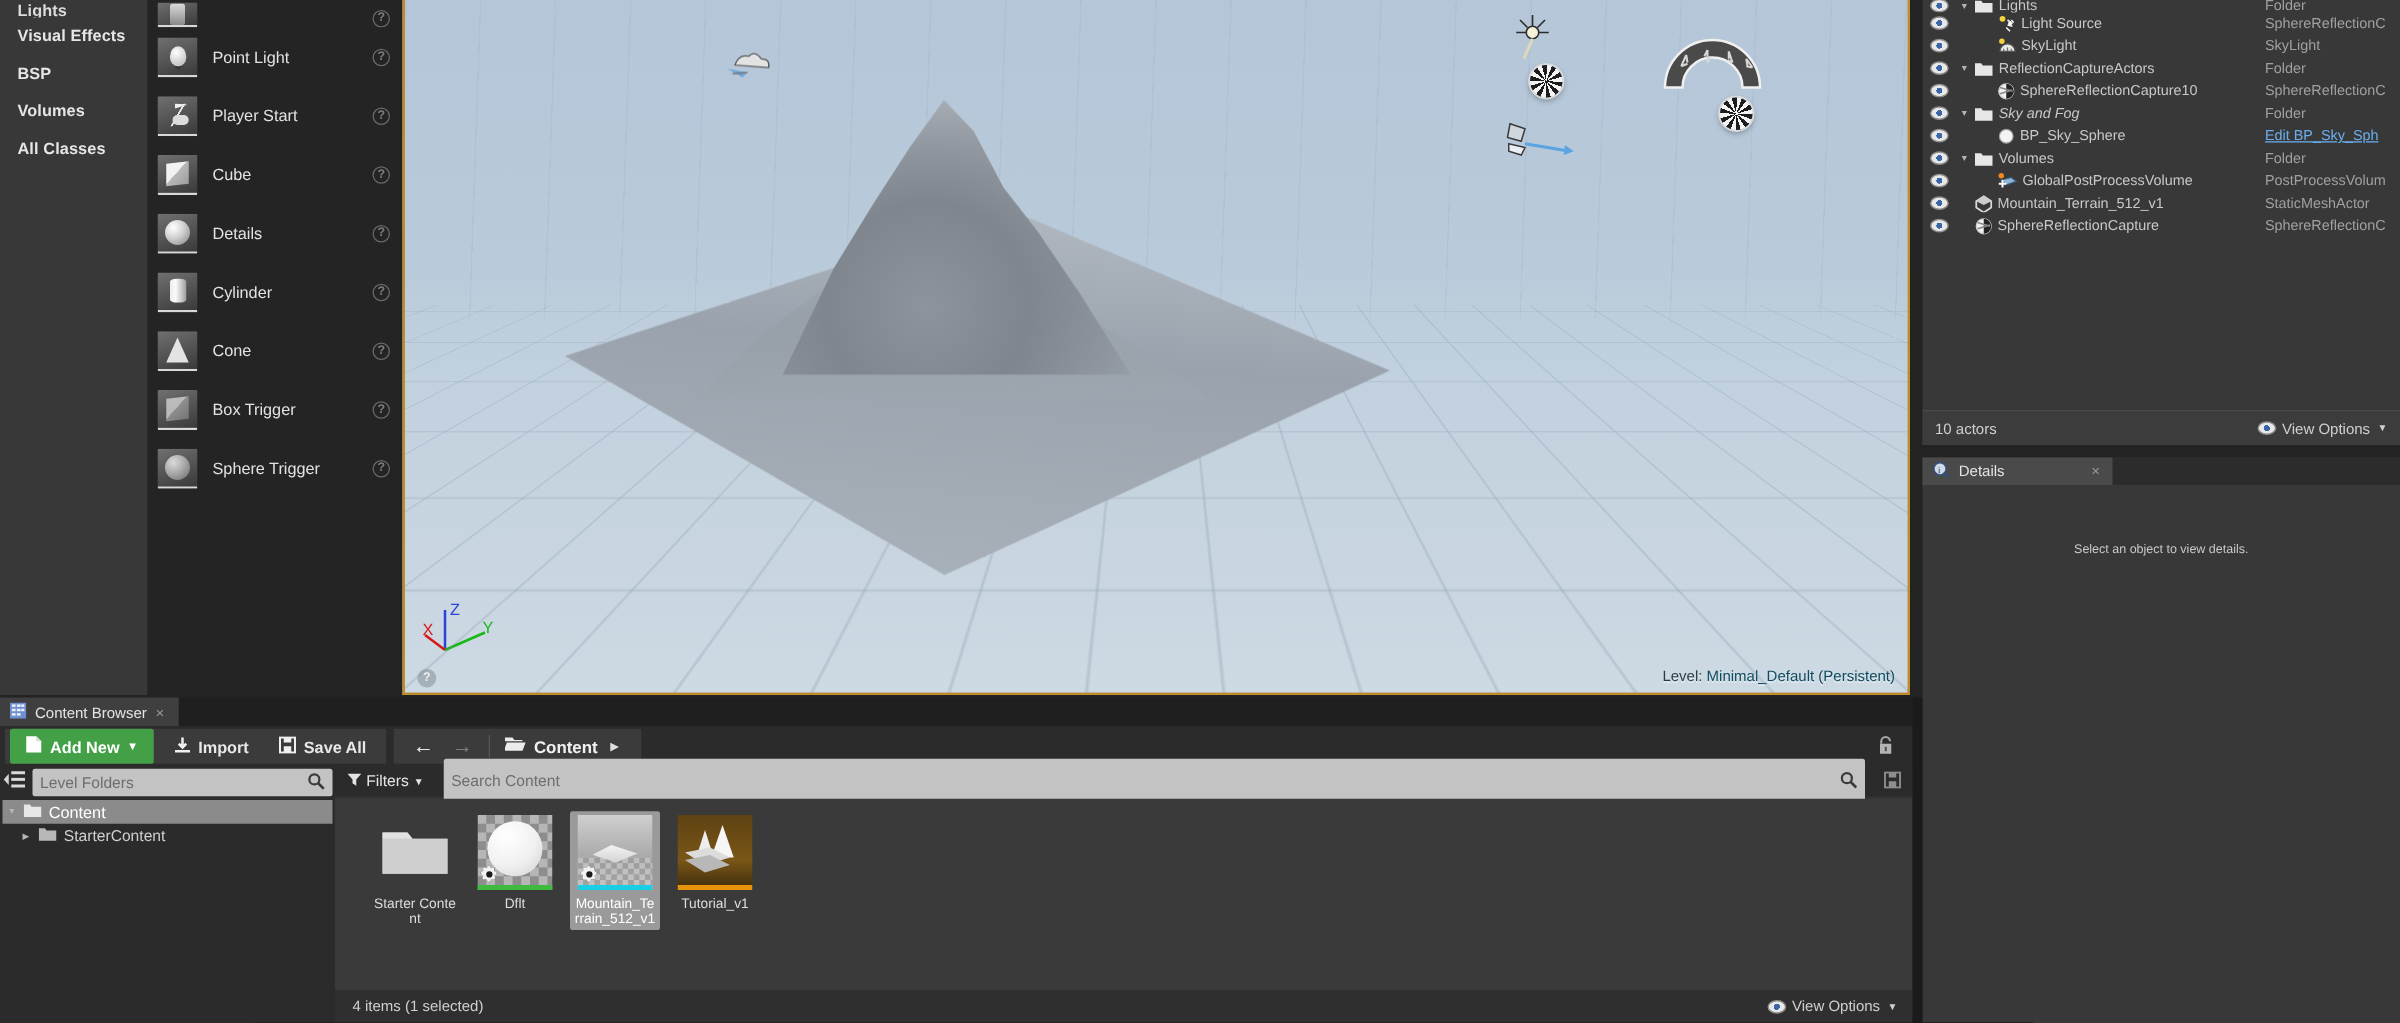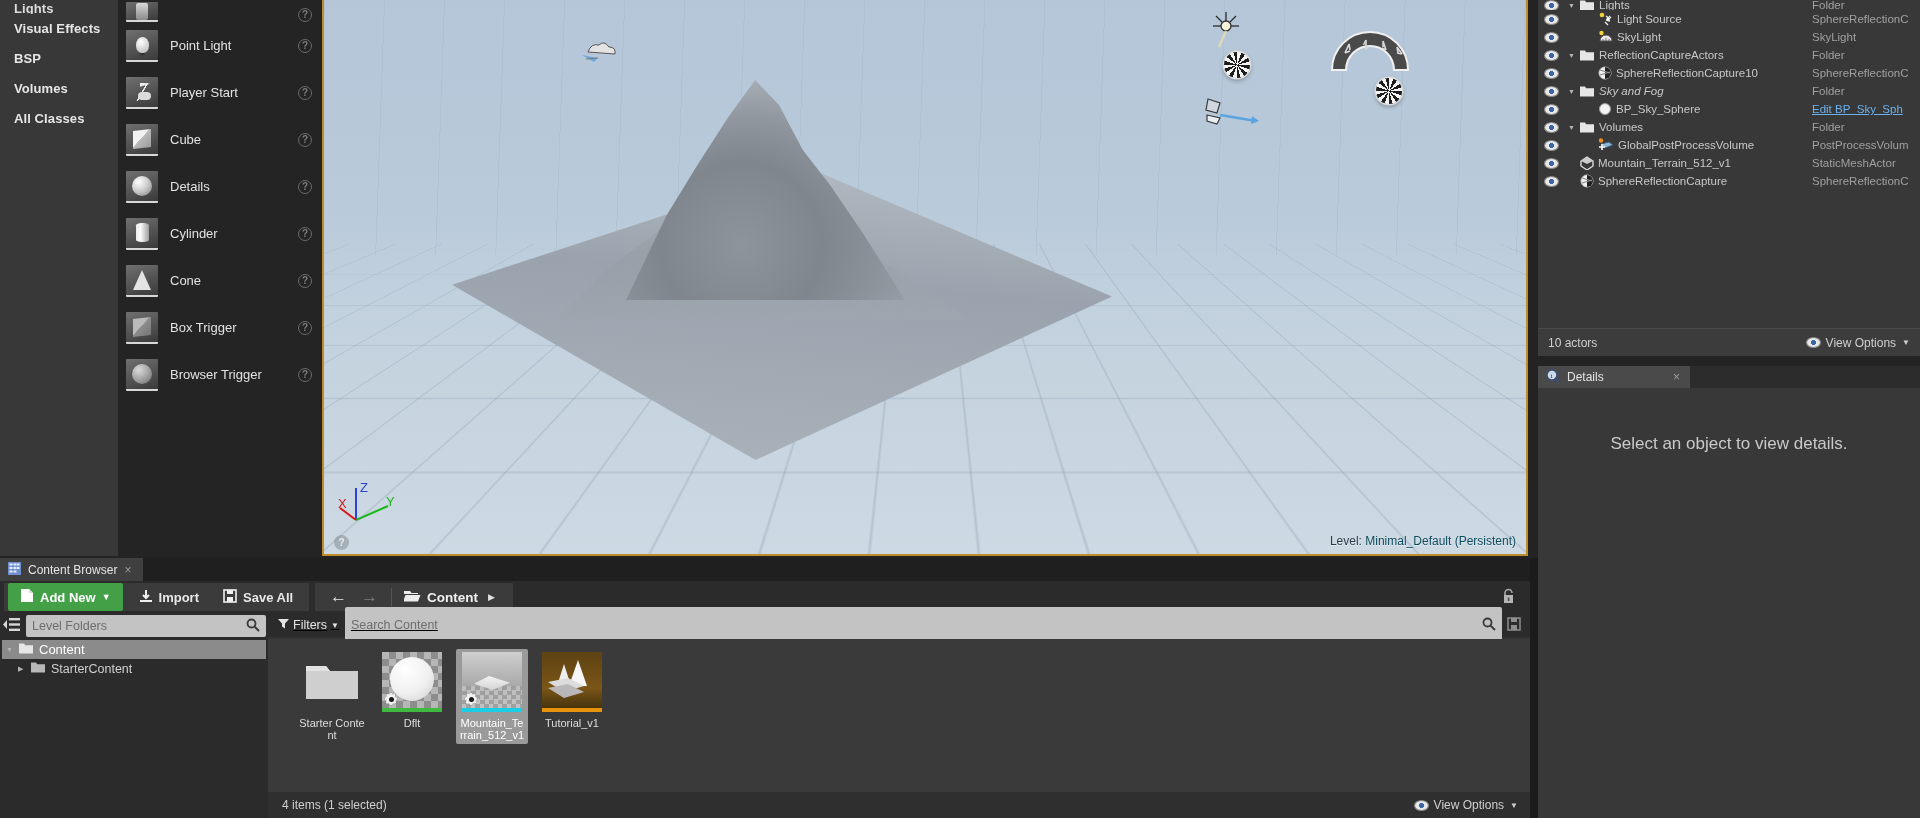--- a/index.html
+++ b/index.html
@@ -100,21 +100,21 @@
   .tri { width:8px; font-size:7px; color:#b4b4b4; }
   #out-footer { height:28px; border-top:1px solid #4a4a4a; display:flex; align-items:center;
      justify-content:space-between; padding:0 10px; font-size:12px; color:#cfcfcf; background:#3c3c3c; }
 
   
   #details { position:absolute; left:1538px; top:366px; width:382px; height:452px; background:#383838; }
   #det-tabbar { height:22px; background:#2c2c2c; display:flex; }
   #det-tab { display:flex; align-items:center; gap:7px; height:22px; padding:0 10px 0 8px;
      background:#4a4a4a; color:#e4e4e4; font-size:12px; min-width:152px; }
   #det-tab .x { margin-left:auto; color:#9a9a9a; font-size:12px; }
-  #det-body { height:430px; padding-top:46px; text-align:center; color:#c9c9c9; font-size:17px; }
+  #det-body { height:430px; padding-top:46px; text-align:center; color:#c9c9c9; font-size:10px; }
 
   
   #cb { position:absolute; left:0; top:558px; width:1530px; height:260px; background:#2b2b2b; }
   #cb-tabbar { height:23px; background:#1f1f1f; display:flex; }
   #cb-tab { display:flex; align-items:center; gap:7px; height:23px; padding:0 12px 0 8px;
      background:#3f3f3f; color:#e4e4e4; font-size:12px; min-width:140px; }
   #cb-tab .x { margin-left:auto; color:#9a9a9a; font-size:12px; }
   #cb-toolbar { height:32px; background:#2b2b2b; display:flex; align-items:center; gap:0; padding:2px 4px; }
   .tb-group { background:#3b3b3b; height:28px; display:flex; align-items:center; border-radius:1px; }
   .tb-btn { display:flex; align-items:center; gap:6px; height:28px; padding:0 12px;
@@ -126,21 +126,21 @@
   #cb-main { position:absolute; left:0; top:55px; width:1530px; height:205px; display:flex; }
   #cb-left { width:268px; background:#2b2b2b; padding:2px; }
   .srchbar { height:22px; background:#c3c3c3; border-radius:2px; display:flex; align-items:center;
      padding:0 6px; color:#6e6e6e; font-size:12.5px; }
   #folder-tree { margin-top:3px; font-size:13px; }
   .ft-row { display:flex; align-items:center; gap:5px; height:19px; padding-left:4px; color:#e0e0e0; }
   .ft-row.sel { background:#8b8b8b; color:#fff; }
   .ft-row.child { padding-left:16px; color:#cfcfcf; font-size:12.5px; }
 
   #cb-right { flex:1; background:#333; position:relative; }
-  #cb-filterbar { height:24px; display:flex; align-items:center; gap:0; padding:2px 4px; background:#2b2b2b;text-decoration:underline; }
+  #cb-filterbar { height:24px; display:flex; align-items:center; gap:10px; padding:2px 4px; background:#2b2b2b; }
   #filters-btn { display:flex; align-items:center; gap:4px; color:#e4e4e4; font-size:12.5px; padding:0 6px; }
   #search-content { flex:1; height:36px; background:#c3c3c3; border-radius:2px; display:flex;
      align-items:center; padding:0 6px; color:#6e6e6e; font-size:12.5px; }
   #save-search { color:#8e8e8e; font-size:13px; padding:0 5px; }
 
   #tiles { position:absolute; left:0; top:26px; right:0; bottom:26px; background:#3a3a3a;
      display:flex; gap:8px; padding:10px 0 0 28px; align-items:flex-start; }
   .tile { width:72px; display:flex; flex-direction:column; align-items:center; padding:3px;
      border-radius:2px; }
   .tile.sel { background:#9a9a9a; }
@@ -239,21 +239,21 @@
             <div class="g-boxtrig"></div>
           </div>
         <div class="pa-label">Box Trigger</div>
         <div class="pa-help">?</div>
       </div>
 
       <div class="pa-item">
         <div class="pa-thumb">
             <div class="g-sphtrig"></div>
           </div>
-        <div class="pa-label">Browser Trigger</div>
+        <div class="pa-label">Sphere Trigger</div>
         <div class="pa-help">?</div>
       </div>
     </div>
   </div>
 
   <div id="viewport">
     <div id="sky"></div>
     <div id="gridhoriz"></div>
     <div id="gridplane"></div>
 

